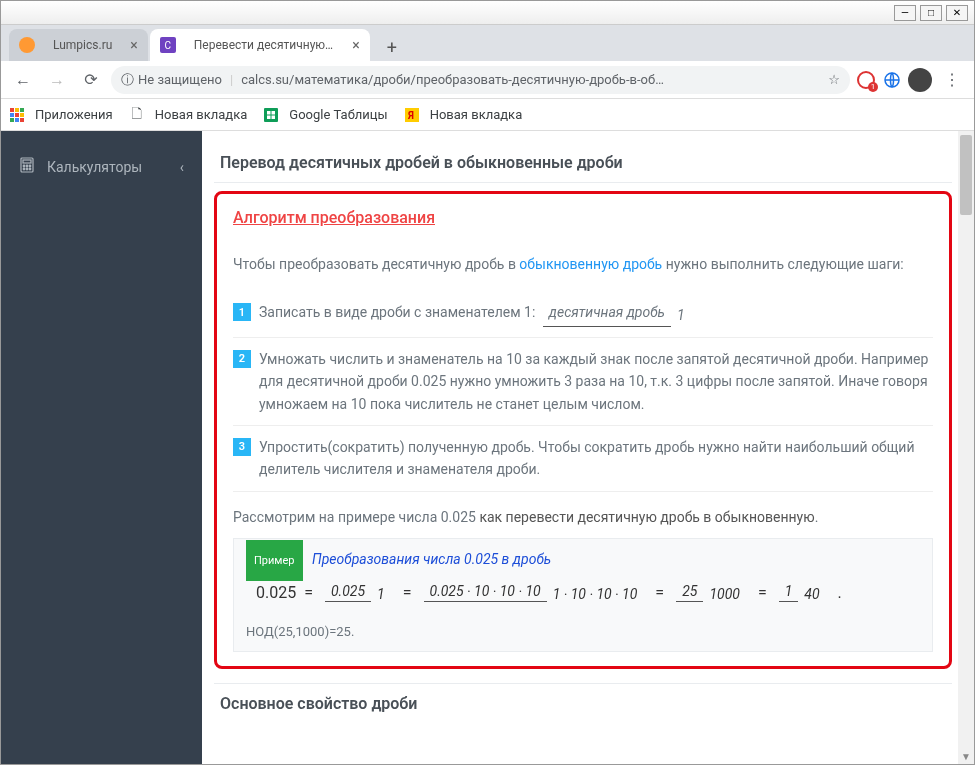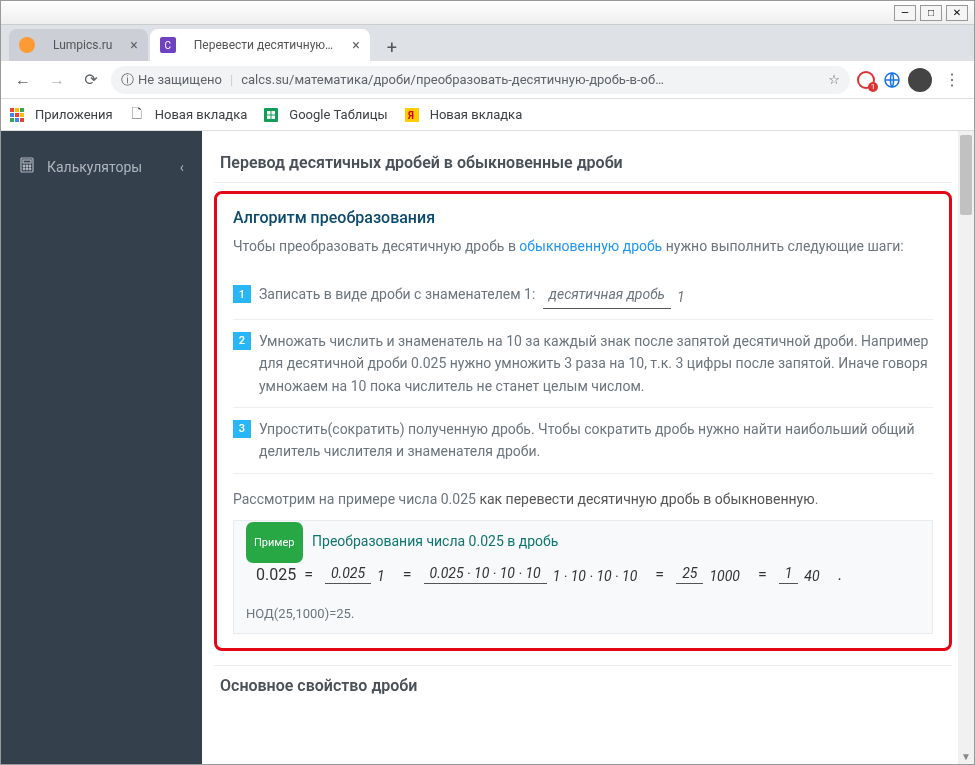--- a/index.html
+++ b/index.html
@@ -39,39 +39,39 @@
 .sidebar-item-left { display:flex; align-items:center; gap:12px; }
 
 .content { flex:1; background:#fff; overflow-y:auto; position:relative; padding:12px 22px 12px 12px; }
 .scrollbar { position:absolute; right:0; top:0; width:16px; height:100%; background:#f1f1f1; }
 .scrollbar-thumb { position:absolute; right:2px; top:4px; width:12px; height:80px; background:#c1c1c1; border-radius:2px; }
 .scroll-arrow { position:absolute; right:0; width:16px; height:16px; background:#f1f1f1; color:#888; font-size:10px; display:flex; align-items:center; justify-content:center; }
 
 .section-header { font-size:16px; font-weight:600; color:#495057; padding:10px 6px; border-bottom:1px solid #e9ecef; }
 
 .highlight-box { border:3px solid #e30613; border-radius:8px; padding:14px 16px; margin:8px 0 14px; }
-.algo-title { font-size:16px; color:#0c4a6e; font-weight:500; margin-bottom:8px; }
+.algo-title { font-size:16px; color:#ef4444; font-weight:500; margin-bottom:26px;text-decoration:underline; }
 .algo-intro { font-size:14px; color:#6c757d; line-height:1.6; margin-bottom:16px; }
 .link { color:#2196f3; }
 
 .step { display:flex; align-items:flex-start; gap:8px; padding:10px 0; border-bottom:1px solid #eee; font-size:14px; color:#6c757d; line-height:1.6; }
 .step:last-of-type { border-bottom:none; }
 .step-num { background:#29b6f6; color:#fff; width:18px; height:18px; font-size:11px; font-weight:600; display:flex; align-items:center; justify-content:center; flex-shrink:0; margin-top:2px; }
 .step-body { flex:1; }
 
 .frac { display:inline-flex; flex-direction:row; align-items:center; vertical-align:middle; font-family:Cambria,Georgia,serif; font-style:italic; font-size:14px; margin:0 4px; }
 .frac .n { border-bottom:1px solid #555; padding:0 6px 2px; }
 .frac .d { padding:2px 6px 0; }
 
 .example-note { font-size:14px; color:#6c757d; margin:14px 0 10px; line-height:1.6; }
 .example-note b { font-weight:400; color:#555;}
 
 .example-box { background:#f8f9fa; border:1px solid #e9ecef; padding:12px; font-size:14px; }
-.example-badge { background:#28a745; color:#fff; font-size:11px; padding:14px 8px; margin-right:6px;border-radius:7px; }
-.example-title { color:#0f766e; display:inline; }
+.example-badge { background:#28a745; color:#fff; font-size:11px; padding:14px 8px; margin-right:6px; }
+.example-title { color:#1d4ed8; display:inline;font-style:italic; }
 .math-line { font-family:Cambria,Georgia,serif; padding:16px 10px; font-size:16px; color:#333; display:flex; align-items:center; gap:8px; flex-wrap:wrap; }
 .gcd { font-size:13px; color:#6c757d; margin-top:6px; }
 
 .next-section { font-size:16px; font-weight:600; color:#495057; padding:10px 6px 6px; border-top:1px solid #e9ecef; }
 </style>
 </head>
 <body>
 
 <div class="win-titlebar">
   <div class="win-btn">—</div>

